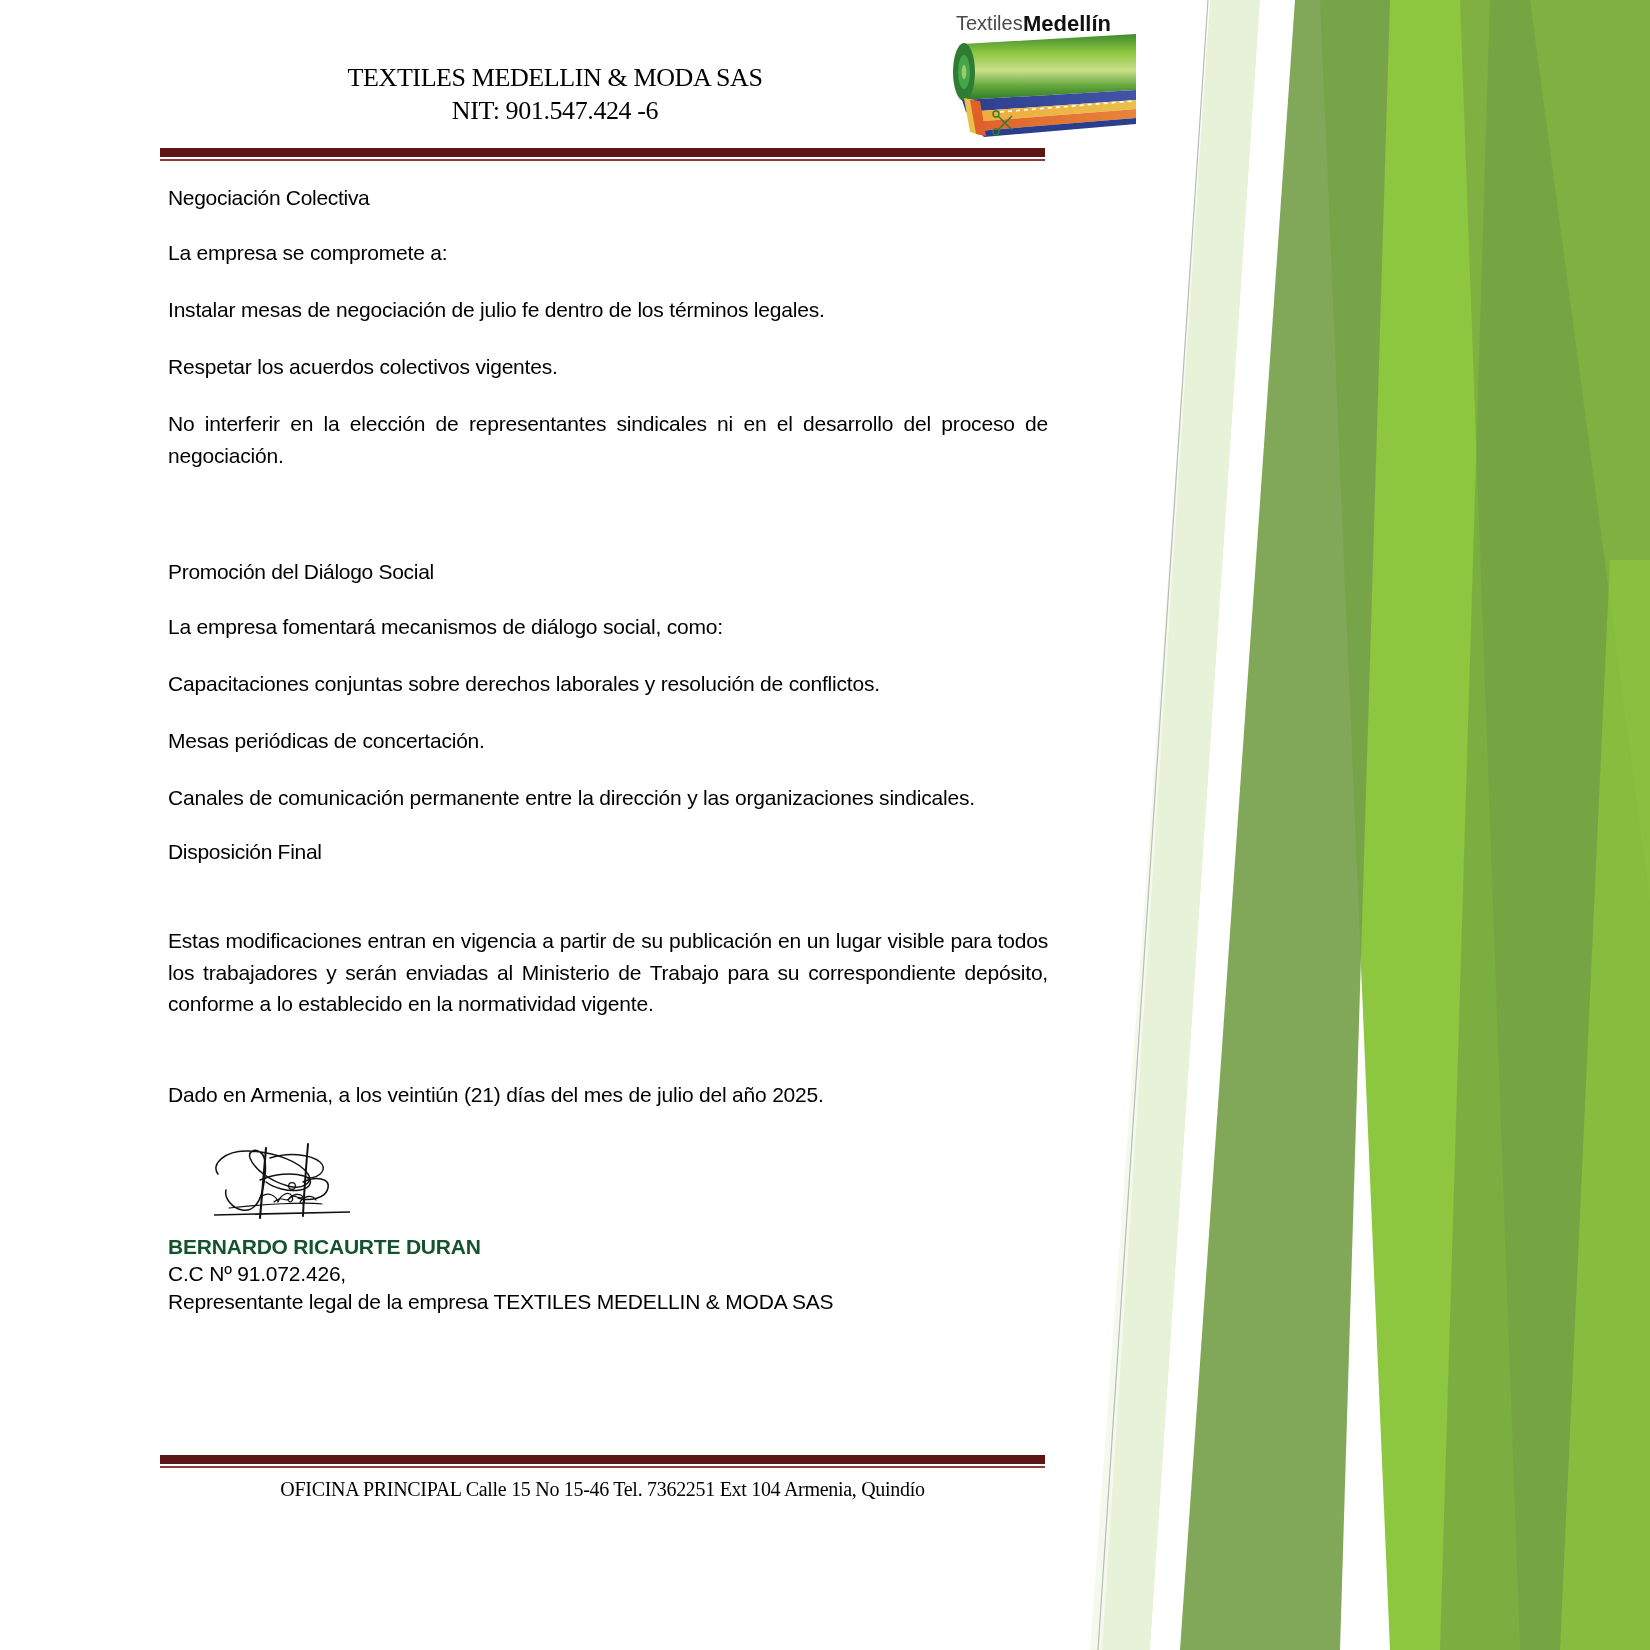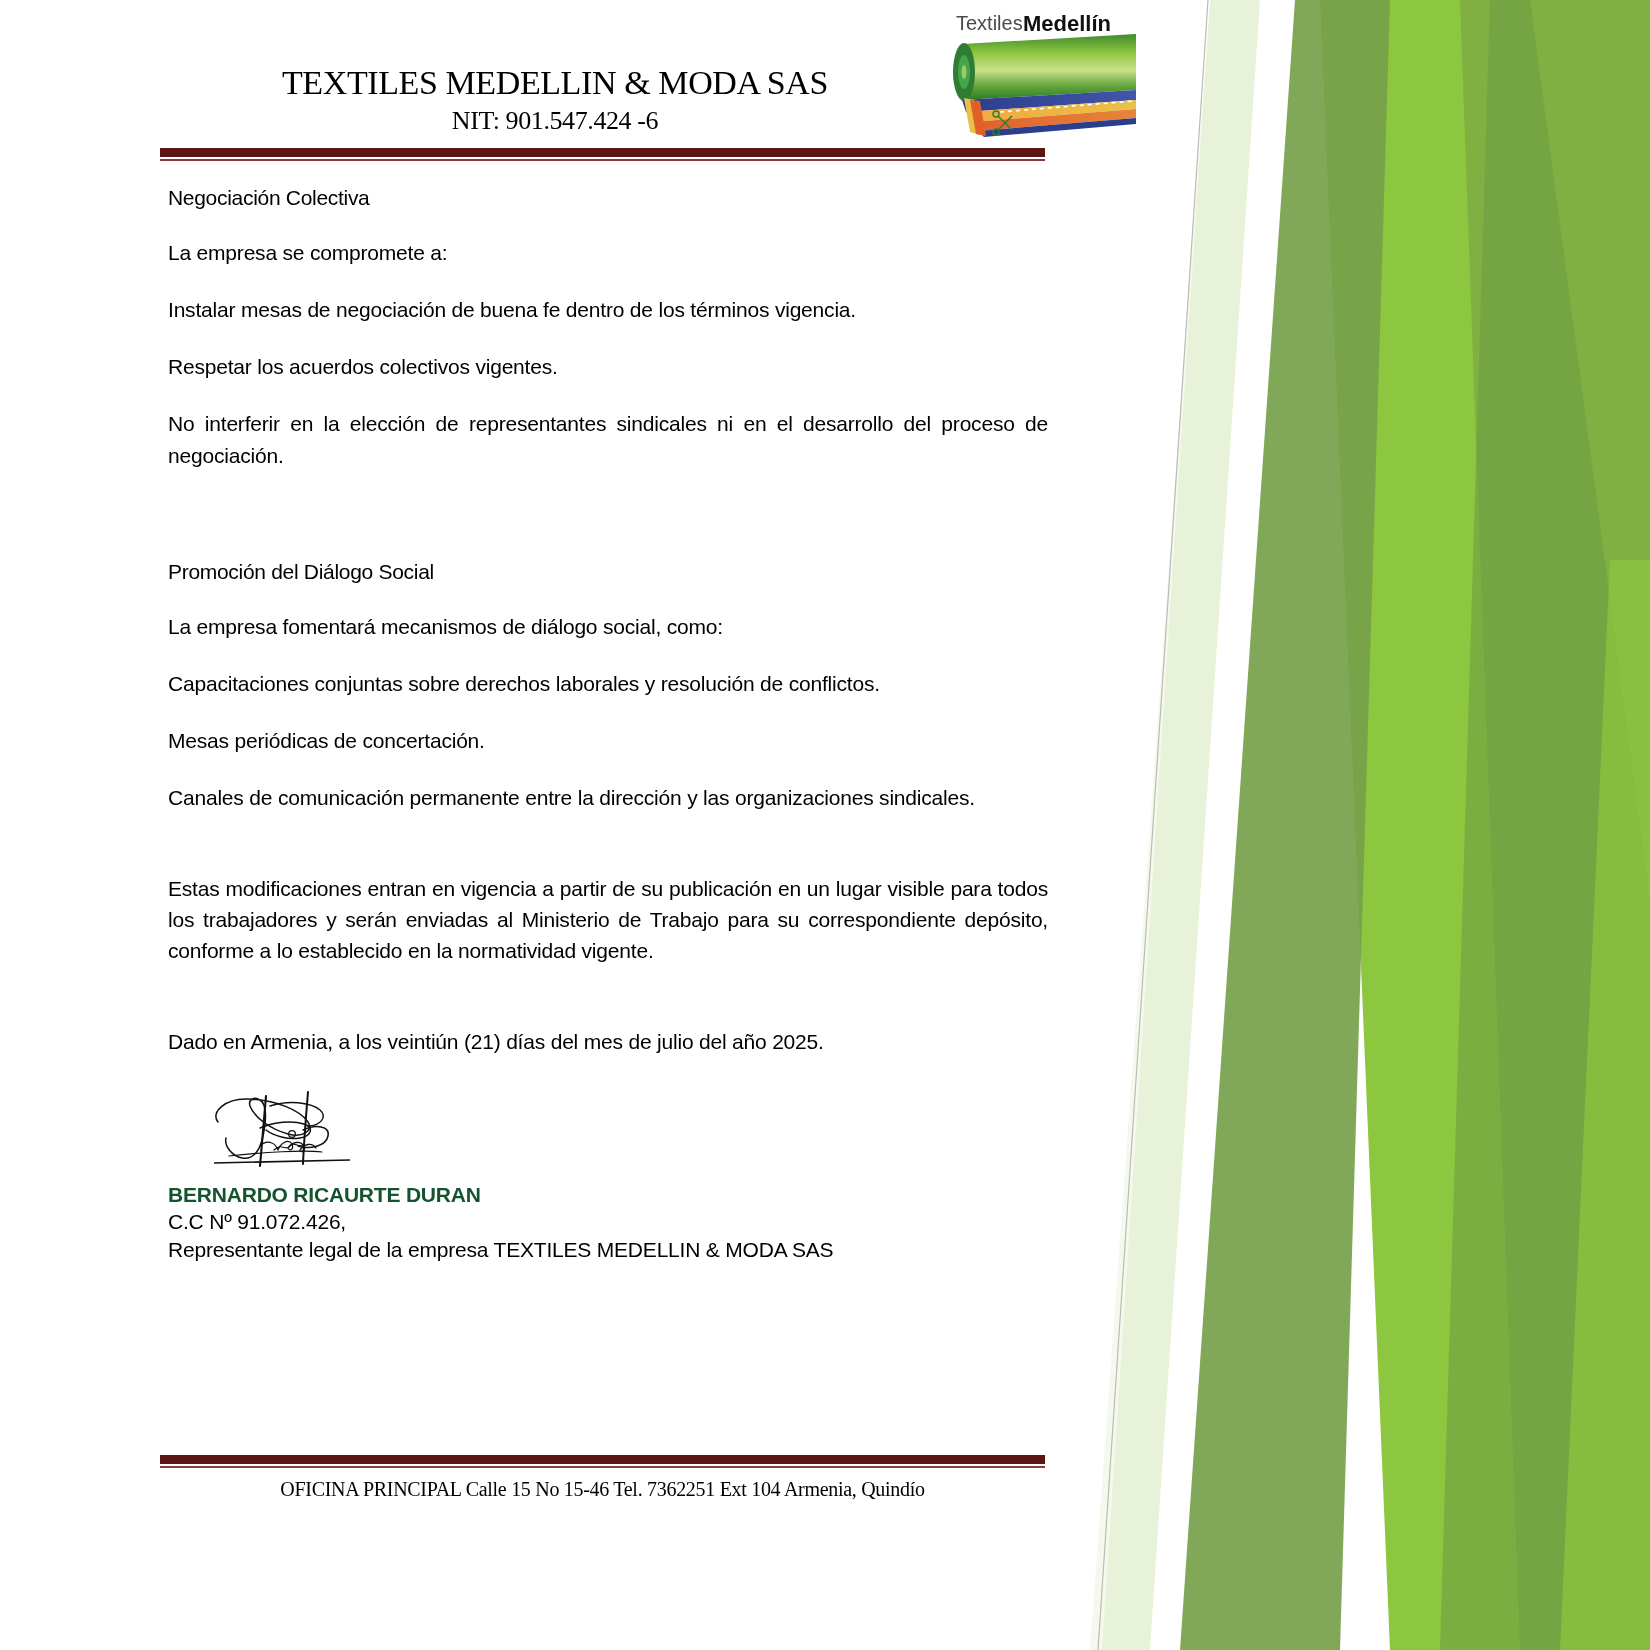--- a/index.html
+++ b/index.html
@@ -37,21 +37,21 @@
   }
   .head-title-wrap {
     position: absolute;
     top: 62px;
     left: 0;
     width: 1110px;
     text-align: center;
     font-family: "Liberation Serif", serif;
   }
   .head-line1 {
-    font-size: 34px;
+    font-size: 26px;
     letter-spacing: -0.4px;
     color: #000;
     line-height: 1.25;
     white-space: nowrap;
   }
   .head-line2 {
     font-size: 26px;
     letter-spacing: -0.4px;
     color: #000;
     line-height: 1.25;
@@ -233,32 +233,33 @@
   <div class="rule" id="header-rule">
     <div class="bar"></div>
     <div class="hair"></div>
     <div class="thin"></div>
   </div>
 
   <div id="content">
 
     <h2 class="sec">Negociación Colectiva</h2>
     <p class="para nojust">La empresa se compromete a:</p>
-    <p class="para nojust">Instalar mesas de negociación de buena fe dentro de los términos vigencia.</p>
+    <p class="para nojust">Instalar mesas de negociación de julio fe dentro de los términos legales.</p>
     <p class="para nojust">Respetar los acuerdos colectivos vigentes.</p>
     <p class="para">No interferir en la elección de representantes sindicales ni en el desarrollo del proceso de negociación.</p>
 
     <div class="gap-lg"></div>
 
     <h2 class="sec">Promoción del Diálogo Social</h2>
     <p class="para nojust">La empresa fomentará mecanismos de diálogo social, como:</p>
     <p class="para nojust">Capacitaciones conjuntas sobre derechos laborales y resolución de conflictos.</p>
     <p class="para nojust">Mesas periódicas de concertación.</p>
     <p class="para">Canales de comunicación permanente entre la dirección y las organizaciones sindicales.</p>
 
+    <h2 class="sec">Disposición Final</h2>
     <div class="gap-md"></div>
     <p class="para">Estas modificaciones entran en vigencia a partir de su publicación en un lugar visible para todos los trabajadores y serán enviadas al Ministerio de Trabajo para su correspondiente depósito, conforme a lo establecido en la normatividad vigente.</p>
 
     <div class="gap-md"></div>
 
     <p class="para nojust">Dado en Armenia, a los veintiún (21) días del mes de julio  del año 2025.</p>
 
     <div id="sig-block">
       <div id="signature">
         <svg viewBox="0 0 260 95" xmlns="http://www.w3.org/2000/svg">

